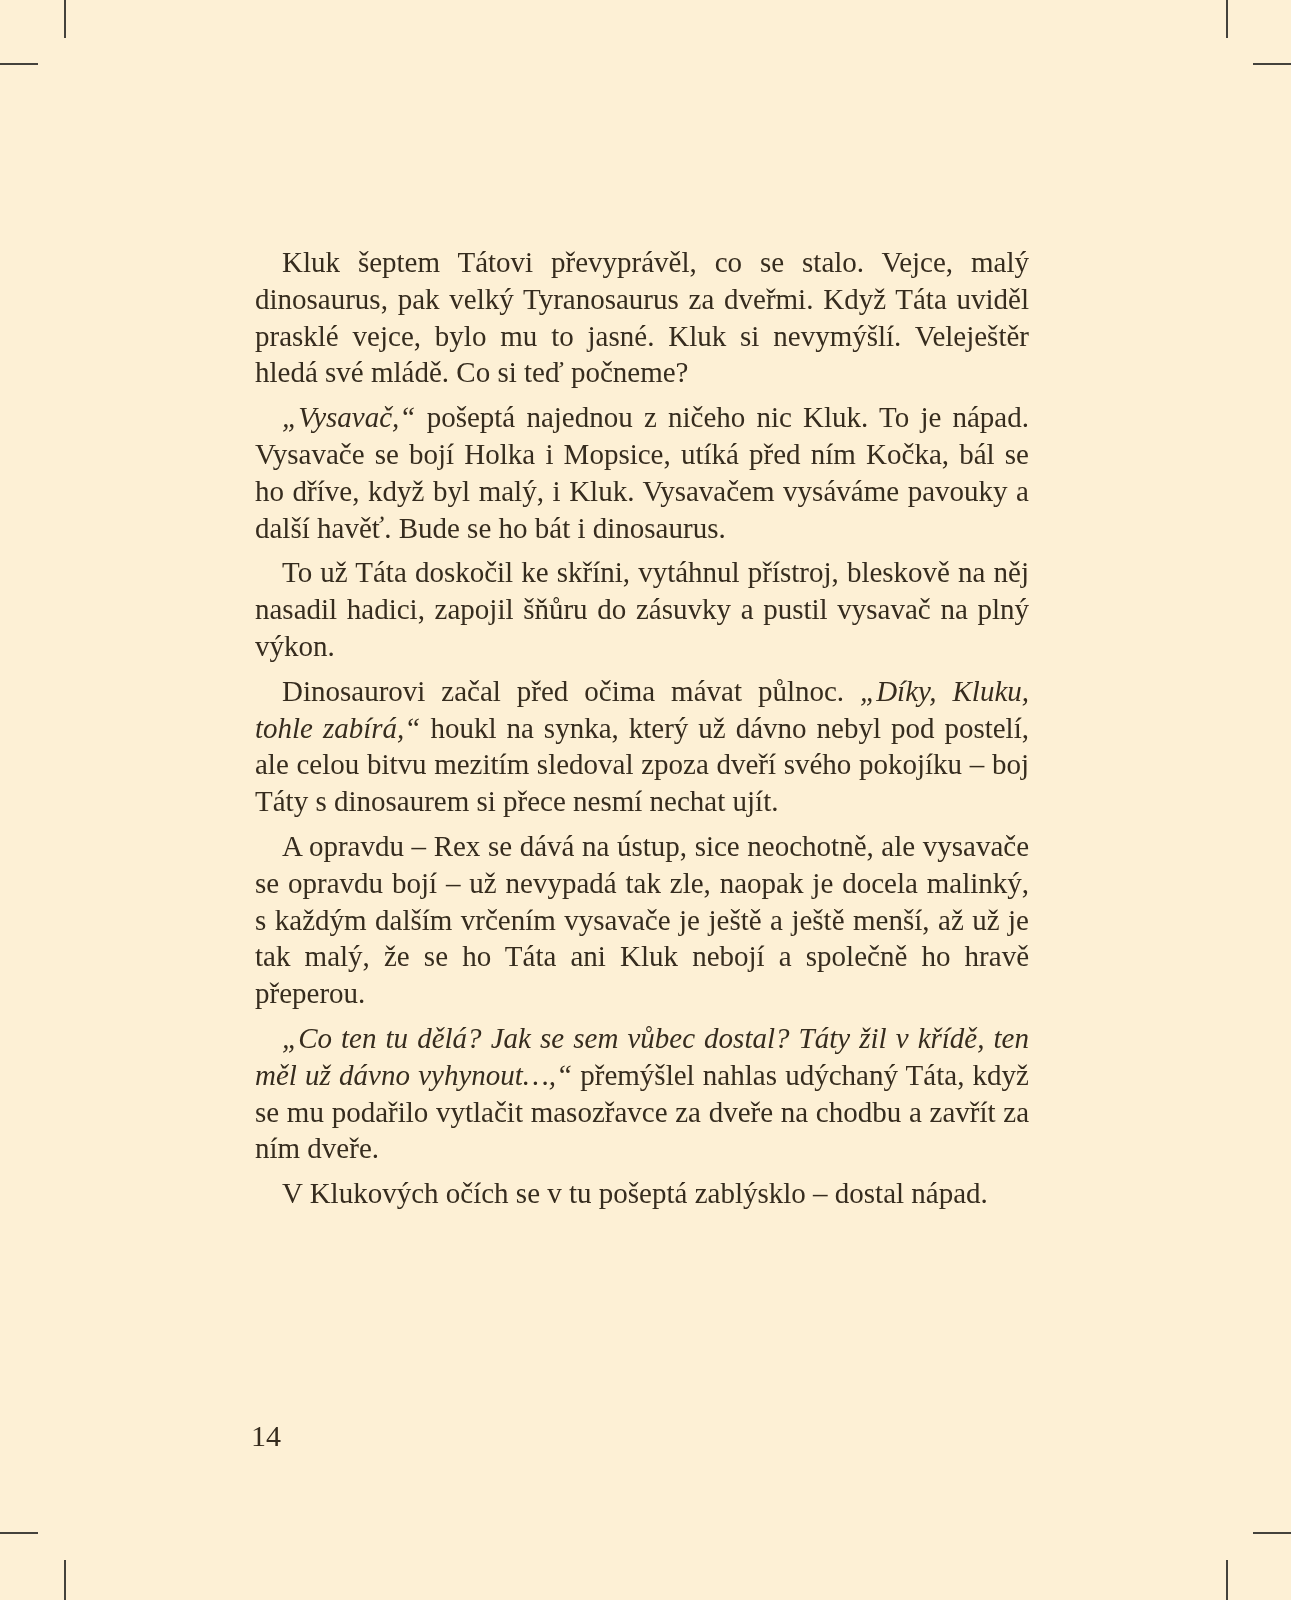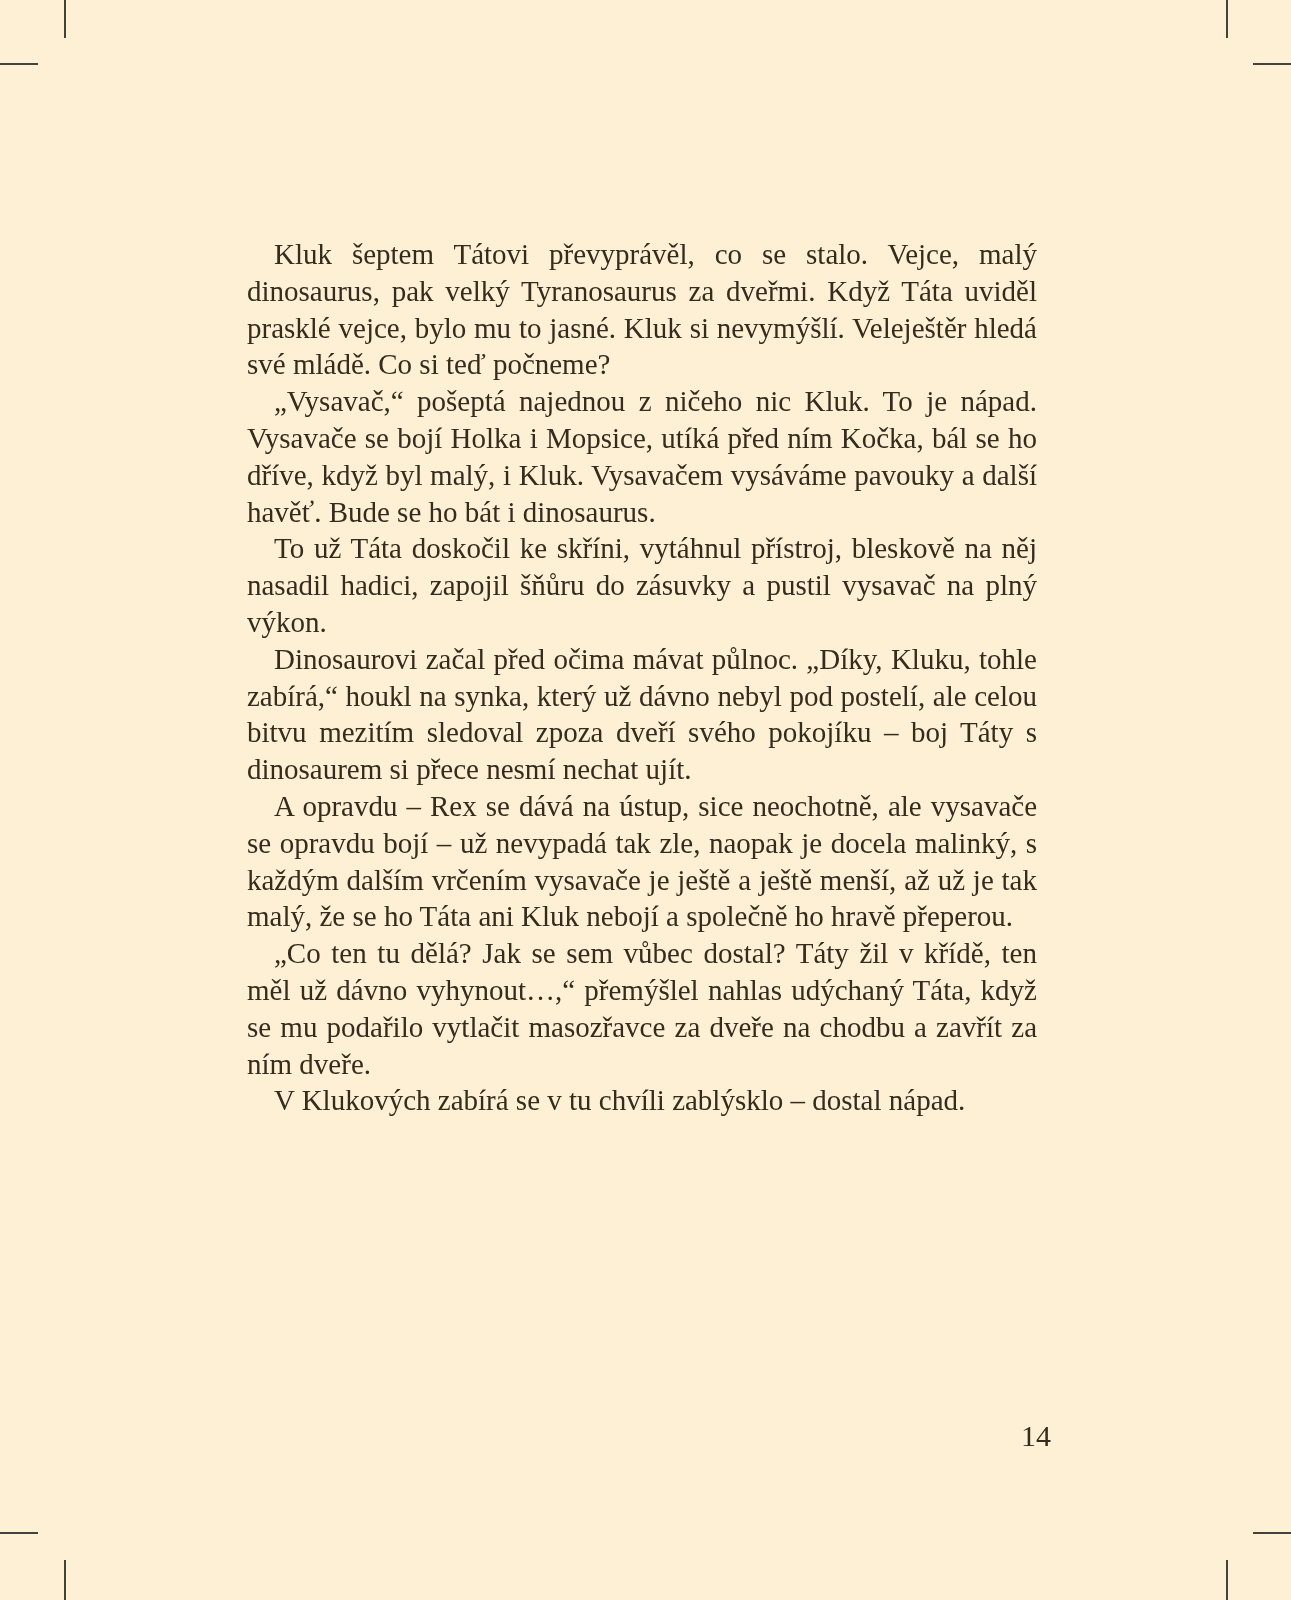--- a/index.html
+++ b/index.html
@@ -28,31 +28,31 @@
     position: absolute;
     left: 247px;
     top: 236px;
     width: 790px;
     color: #362C1E;
     font-size: 29px;
     line-height: 36.8px;
     text-align: justify;
   }
   .para {
-    margin: 0;
+    margin: 8px;
     text-indent: 27px;
   }
-  .it { }
+  .it { font-style: italic; }
 
   .page-number {
     position: absolute;
-    left: 261px;
+    left: 251px;
     top: 1418px;
     width: 790px;
-    text-align: right;
+    text-align: left;
     color: #362C1E;
     font-size: 30px;
     line-height: 36px;
     font-feature-settings: "onum" 1;
   }
 </style>
 </head>
 <body>
 
 <div class="page">
@@ -66,18 +66,18 @@
   <div class="crop-mark cm-br-h"></div>
   <div class="crop-mark cm-br-v"></div>
 
   <main class="text-block" id="text-block">
       <p class="para"><span>Kluk šeptem Tátovi převyprávěl, co se stalo. Vejce, malý dinosaurus, pak velký Tyranosaurus za dveřmi. Když Táta uviděl prasklé vejce, bylo mu to jasné. Kluk si nevymýšlí. Veleještěr hledá své mládě. Co si teď počneme?</span></p>
       <p class="para"><span class="it">„Vysavač,“</span><span> pošeptá najednou z ničeho nic Kluk. To je nápad. Vysavače se bojí Holka i Mopsice, utíká před ním Kočka, bál se ho dříve, když byl malý, i Kluk. Vysavačem vysáváme pavouky a další havěť. Bude se ho bát i dinosaurus.</span></p>
       <p class="para"><span>To už Táta doskočil ke skříni, vytáhnul přístroj, bleskově na něj nasadil hadici, zapojil šňůru do zásuvky a pustil vysavač na plný výkon.</span></p>
       <p class="para"><span>Dinosaurovi začal před očima mávat půlnoc. </span><span class="it">„Díky, Kluku, tohle zabírá,“</span><span> houkl na synka, který už dávno nebyl pod postelí, ale celou bitvu mezitím sledoval zpoza dveří svého pokojíku – boj Táty s dinosaurem si přece nesmí nechat ujít.</span></p>
       <p class="para"><span>A opravdu – Rex se dává na ústup, sice neochotně, ale vysavače se opravdu bojí – už nevypadá tak zle, naopak je docela malinký, s každým dalším vrčením vysavače je ještě a ještě menší, až už je tak malý, že se ho Táta ani Kluk nebojí a společně ho hravě přeperou.</span></p>
       <p class="para"><span class="it">„Co ten tu dělá? Jak se sem vůbec dostal? Táty žil v křídě, ten měl už dávno vyhynout…,“</span><span> přemýšlel nahlas udýchaný Táta, když se mu podařilo vytlačit masozřavce za dveře na chodbu a zavřít za ním dveře.</span></p>
-      <p class="para"><span>V Klukových zabírá se v tu chvíli zablýsklo – dostal nápad.</span></p>
+      <p class="para"><span>V Klukových očích se v tu pošeptá zablýsklo – dostal nápad.</span></p>
     </main>
 
   <div class="page-number">14</div>
 
 </div>
 
 </body></html>

